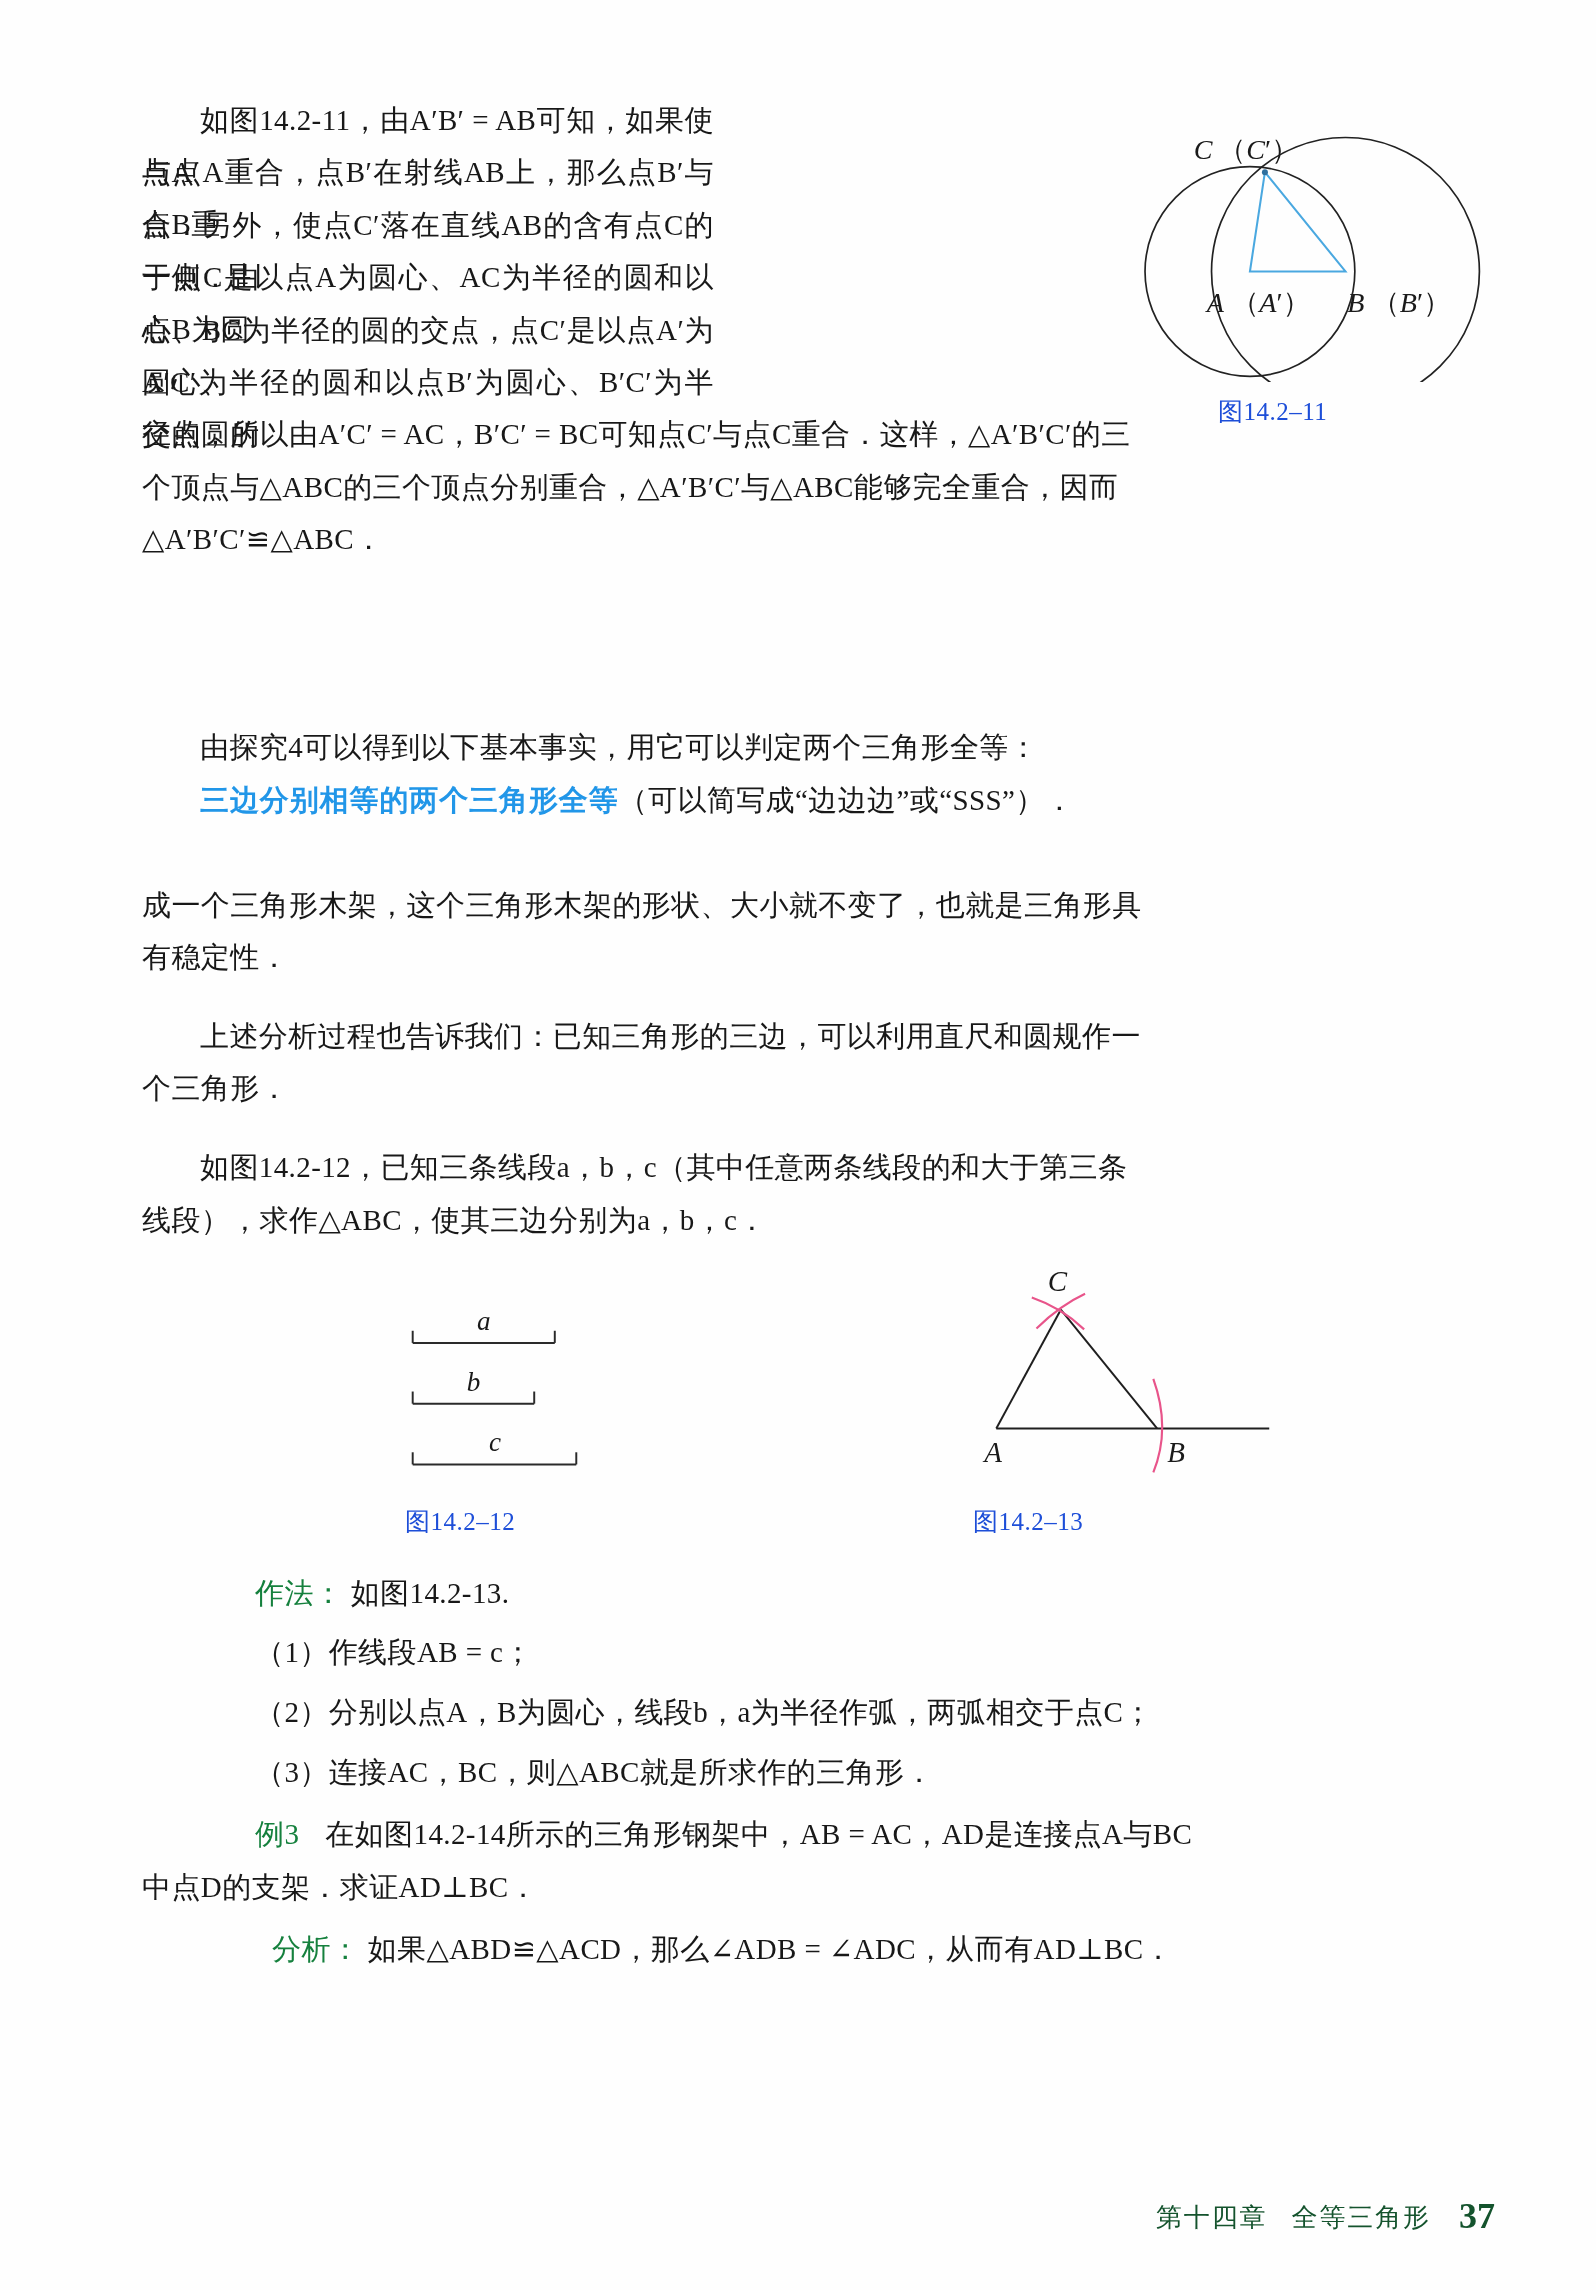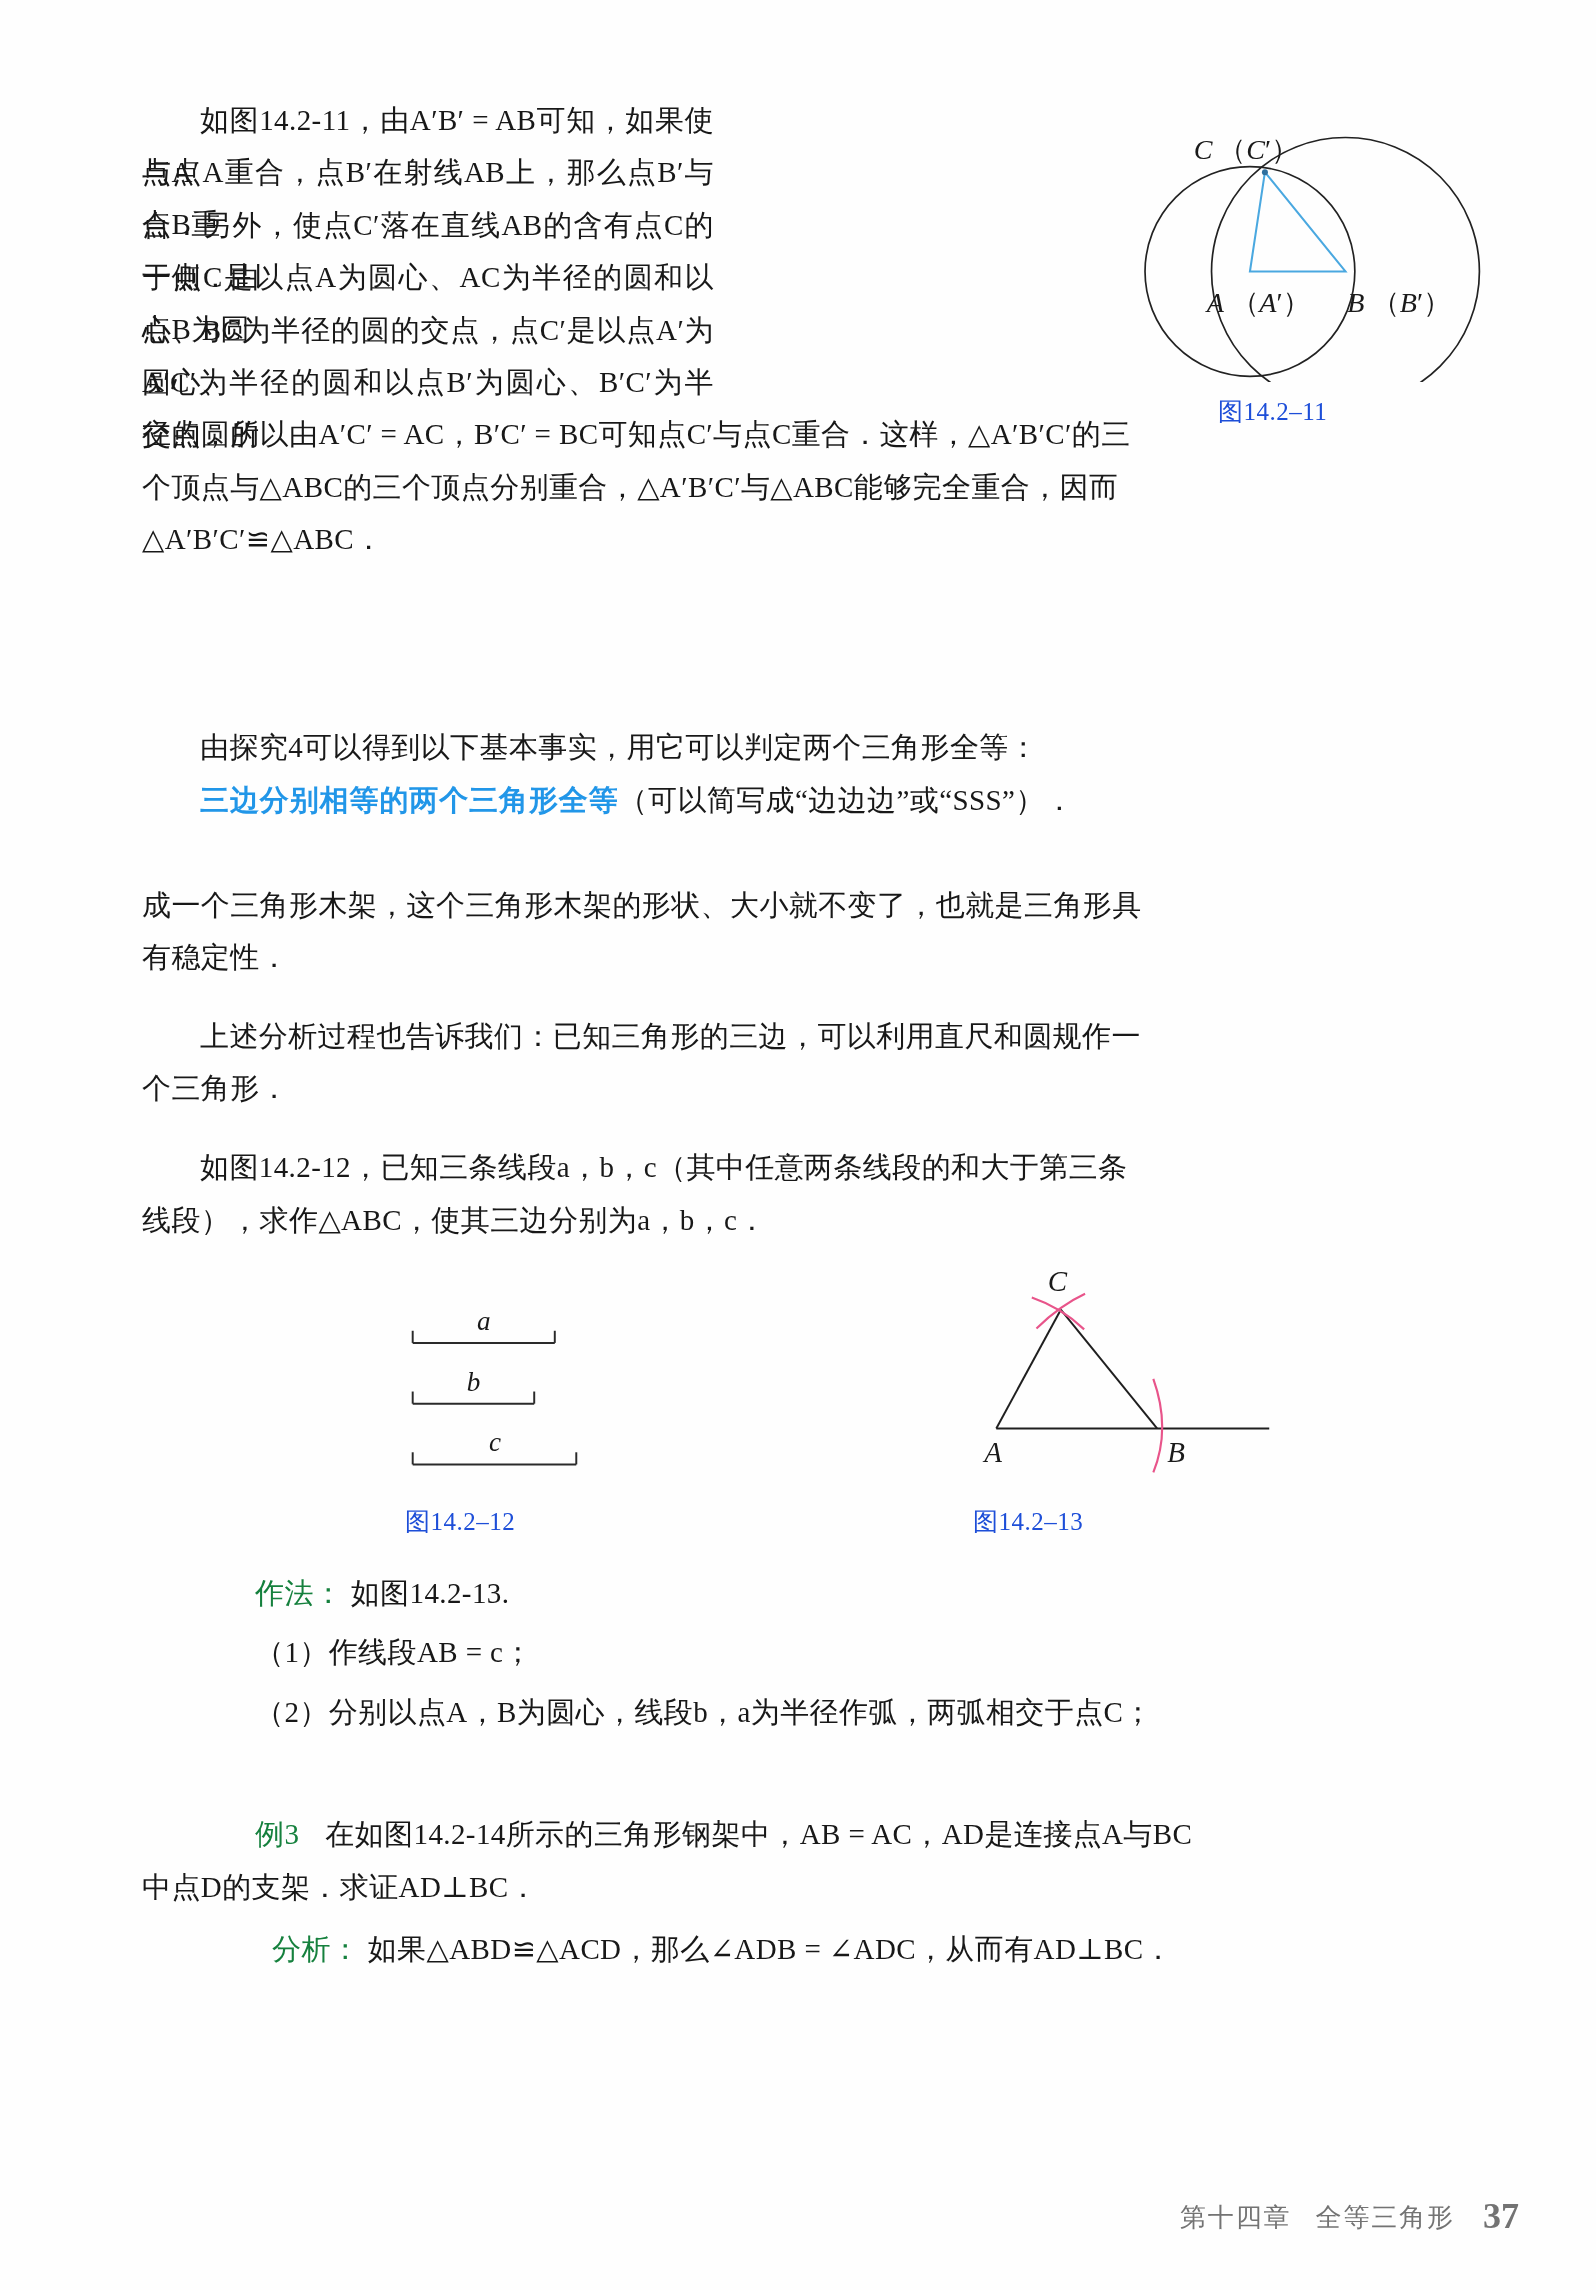--- a/index.html
+++ b/index.html
@@ -53,23 +53,23 @@
     white-space: nowrap;
     letter-spacing: 0.5px;
   }
 
   
   .footer {
     position: absolute;
     left: 0; right: 0;
     bottom: 54px;
     text-align: right;
-    padding-right: 78px;
+    padding-right: 102px;
     font-size: 26px;
-    color: #737373;
+    color: #14532d;
     letter-spacing: 1.9px;
   }
   .footer .pageno {
     font-size: 36px;
     font-weight: 700;
     margin-left: 28px;
     letter-spacing: 0;
     vertical-align: -1.9px;
   }
   .footer .ch-sep { display: inline-block; width: 24px; }
@@ -211,20 +211,23 @@
 
   <div class="para" style="left:255px; top:1567px; width:1199px;">
     <span class="blue-label">作法：</span><span style="margin-left:7.5px;">如图14.2-13.</span>
   </div>
   <div class="para" style="left:255px; top:1626px; width:1199px;">
     <span>（1）作线段AB = c；</span>
   </div>
   <div class="para" style="left:255px; top:1686px; width:1199px;">
     <span>（2）分别以点A，B为圆心，线段b，a为半径作弧，两弧相交于点C；</span>
   </div>
+  <div class="para" style="left:255px; top:1746px; width:1199px;">
+    <span>（3）连接AC，BC，则△ABC就是所求作的三角形．</span>
+  </div>
 
   <div class="para" style="left:255px; top:1808px; width:1199px;">
     <span class="blue-label">例3</span><span style="margin-left:26px;">在如图14.2-14所示的三角形钢架中，AB = AC，AD是连接点A与BC</span>
   </div>
   <div class="para" style="left:142px; top:1861px; width:1312px;">
     <span>中点D的支架．求证AD⊥BC．</span>
   </div>
 
   <div class="para" style="left:272px; top:1923px; width:1312px;">
     <span class="blue-label">分析：</span><span style="margin-left:7.5px;">如果△ABD≌△ACD，那么∠ADB = ∠ADC，从而有AD⊥BC．</span>

